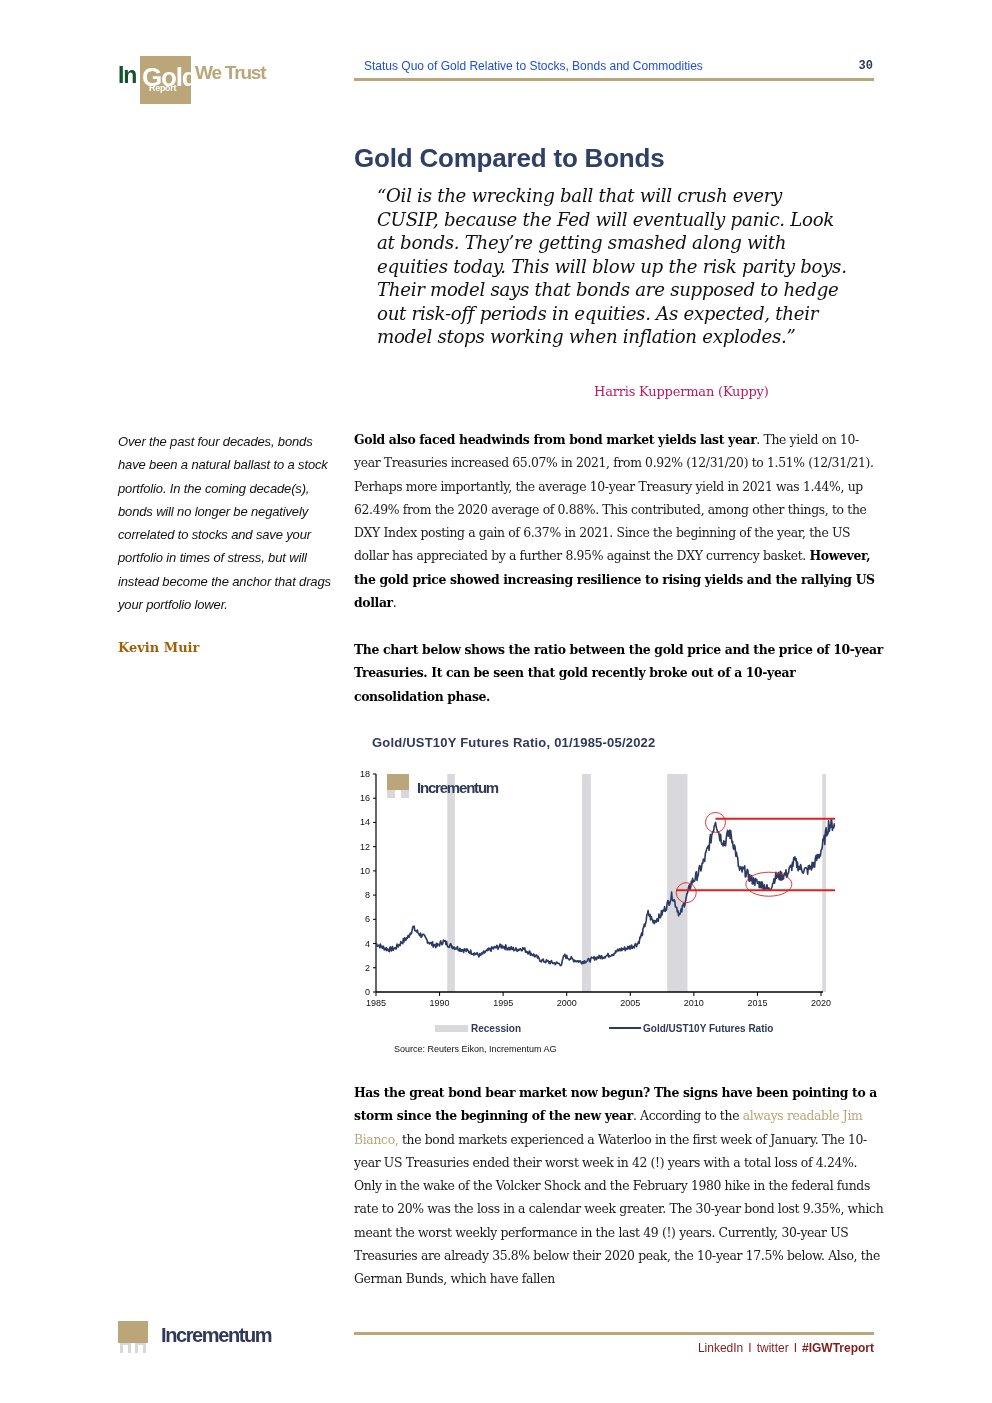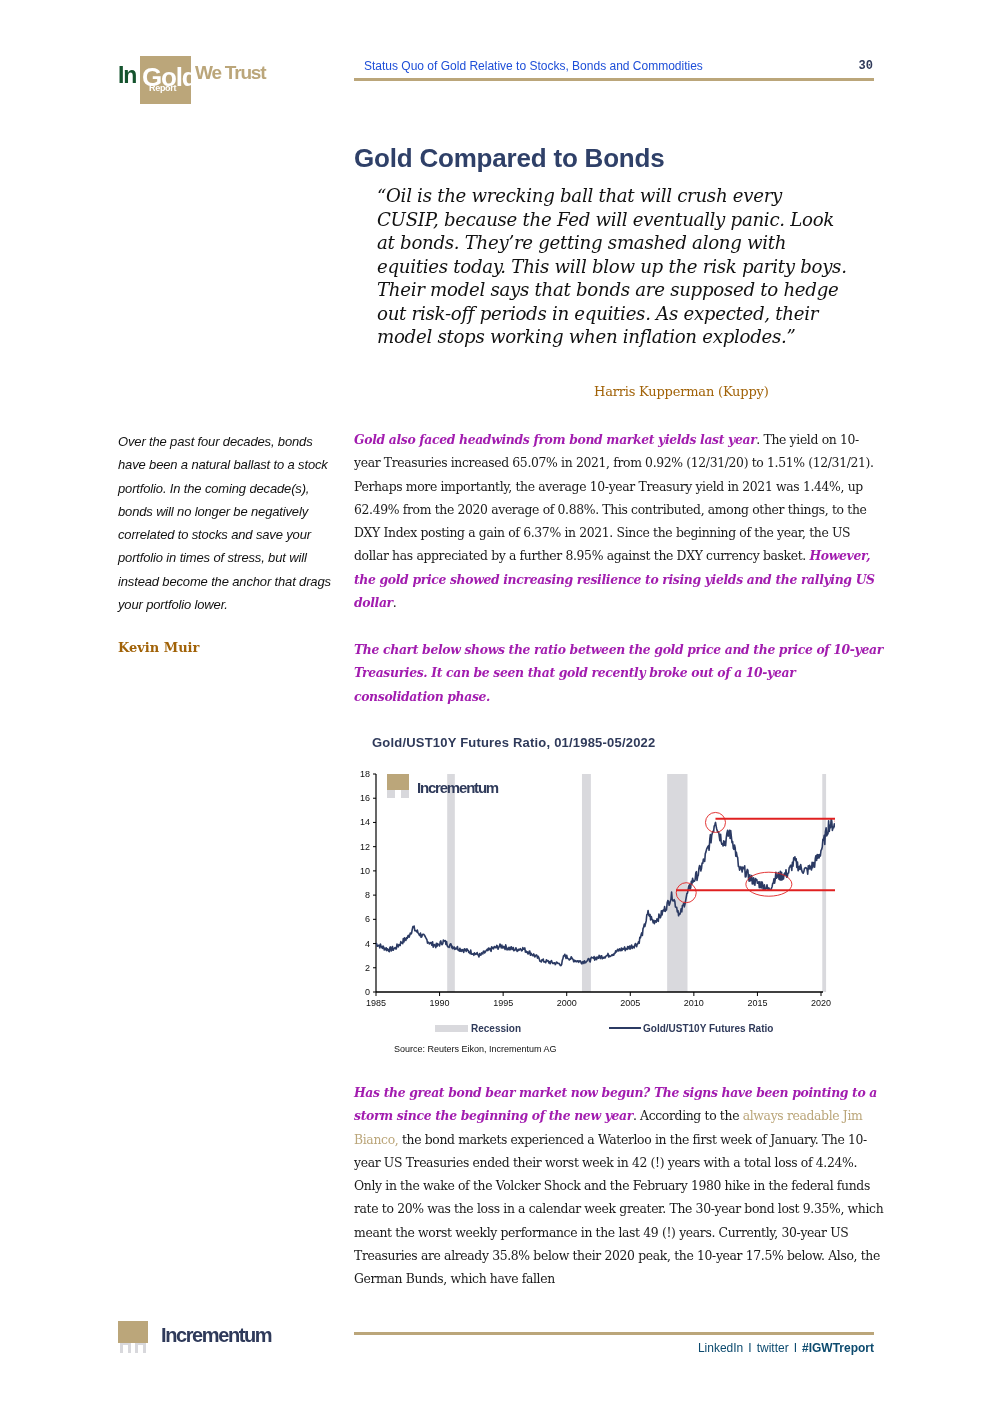--- a/index.html
+++ b/index.html
@@ -13,38 +13,38 @@
   .logo-top .trust { position:absolute; left:77px; top:6px; font-family:"Liberation Sans", sans-serif; font-weight:bold; font-size:19px; color:#bba67a; letter-spacing:-1.2px; white-space:nowrap; }
   .logo-top .report { position:absolute; left:31px; top:27px; font-family:"Liberation Sans", sans-serif; font-weight:bold; font-size:9px; color:#fff; letter-spacing:-0.3px; }
 
   .header-title { position:absolute; left:355px; top:59px; font-family:"Liberation Sans", sans-serif; font-size:12px; color:#1d4ed8;margin-left:9px; }
   .page-num { position:absolute; right:119px; top:59px; font-family:Liberation Mono, monospace; font-size:12px; font-weight:bold; color:#2f3a5a; }
   .header-rule { position:absolute; left:354px; top:78px; width:520px; height:3px; background:#bba67a; }
 
   .section-title { position:absolute; left:354px; top:143px; font-family:"Liberation Sans", sans-serif; font-weight:bold; font-size:26px; color:#2f4068; letter-spacing:-0.2px; }
 
   .quote { position:absolute; left:377px; top:184px; width:470px; font-family:"DejaVu Serif", serif; font-style:italic; font-size:18.2px; line-height:23.5px; color:#111; letter-spacing:-0.3px; }
-  .quote-author { position:absolute; left:594px; top:384px; font-family:"DejaVu Serif", serif; font-size:13px; color:#a16207; letter-spacing:-0.2px; }
+  .quote-author { position:absolute; left:594px; top:384px; font-family:"DejaVu Serif", serif; font-size:13px; color:#be185d; letter-spacing:-0.2px; }
 
   .sidebar { position:absolute; left:118px; top:430px; width:220px; font-family:Liberation Sans, sans-serif; font-style:italic; font-size:13px; line-height:23.3px; color:#111; letter-spacing:-0.15px; }
   .sidebar-author { position:absolute; left:118px; top:640px; font-family:"DejaVu Serif", serif; font-weight:bold; font-size:13px; color:#a16207; }
 
   .para { position:absolute; left:354px; width:530px; font-family:"DejaVu Serif", serif; font-size:12.4px; line-height:23.3px; color:#1a1a1a; letter-spacing:-0.35px; }
-  .para b { font-weight:bold; color:#a21caf;font-style:italic; }
+  .para b { font-weight:bold; color:#000000; }
   .para .link { color:#bba67a; }
   .p1 { top:428px; }
   .p2 { top:638px; }
   .p3 { top:1081px; }
 
   .chart-title { position:absolute; left:372px; top:735px; font-family:"Liberation Sans", sans-serif; font-weight:bold; font-size:13px; color:#2f3a5a; letter-spacing:0.2px; }
   .chart-svg { position:absolute; left:355px; top:760px; }
   .source { position:absolute; left:394px; top:1044px; font-family:Liberation Sans, sans-serif; font-size:9px; color:#111; }
 
   .footer-rule { position:absolute; left:354px; top:1332px; width:520px; height:3px; background:#bba67a; }
-  .footer-links { position:absolute; right:118px; top:1341px; font-family:"Liberation Sans", sans-serif; font-size:12px; color:#0c4a6e; }
+  .footer-links { position:absolute; right:118px; top:1341px; font-family:"Liberation Sans", sans-serif; font-size:12px; color:#7f1d1d; }
   .footer-links .sep { margin:0 5px; }
   .footer-links .tag { font-weight:bold; }
 
   .footer-logo { position:absolute; left:118px; top:1321px; width:170px; height:34px; }
   .footer-logo .word { position:absolute; left:43px; top:3px; font-family:"Liberation Sans", sans-serif; font-weight:bold; font-size:20px; color:#2f3a5a; letter-spacing:-1.4px; }
 </style>
 </head>
 <body>
 
 <div class="logo-top">

